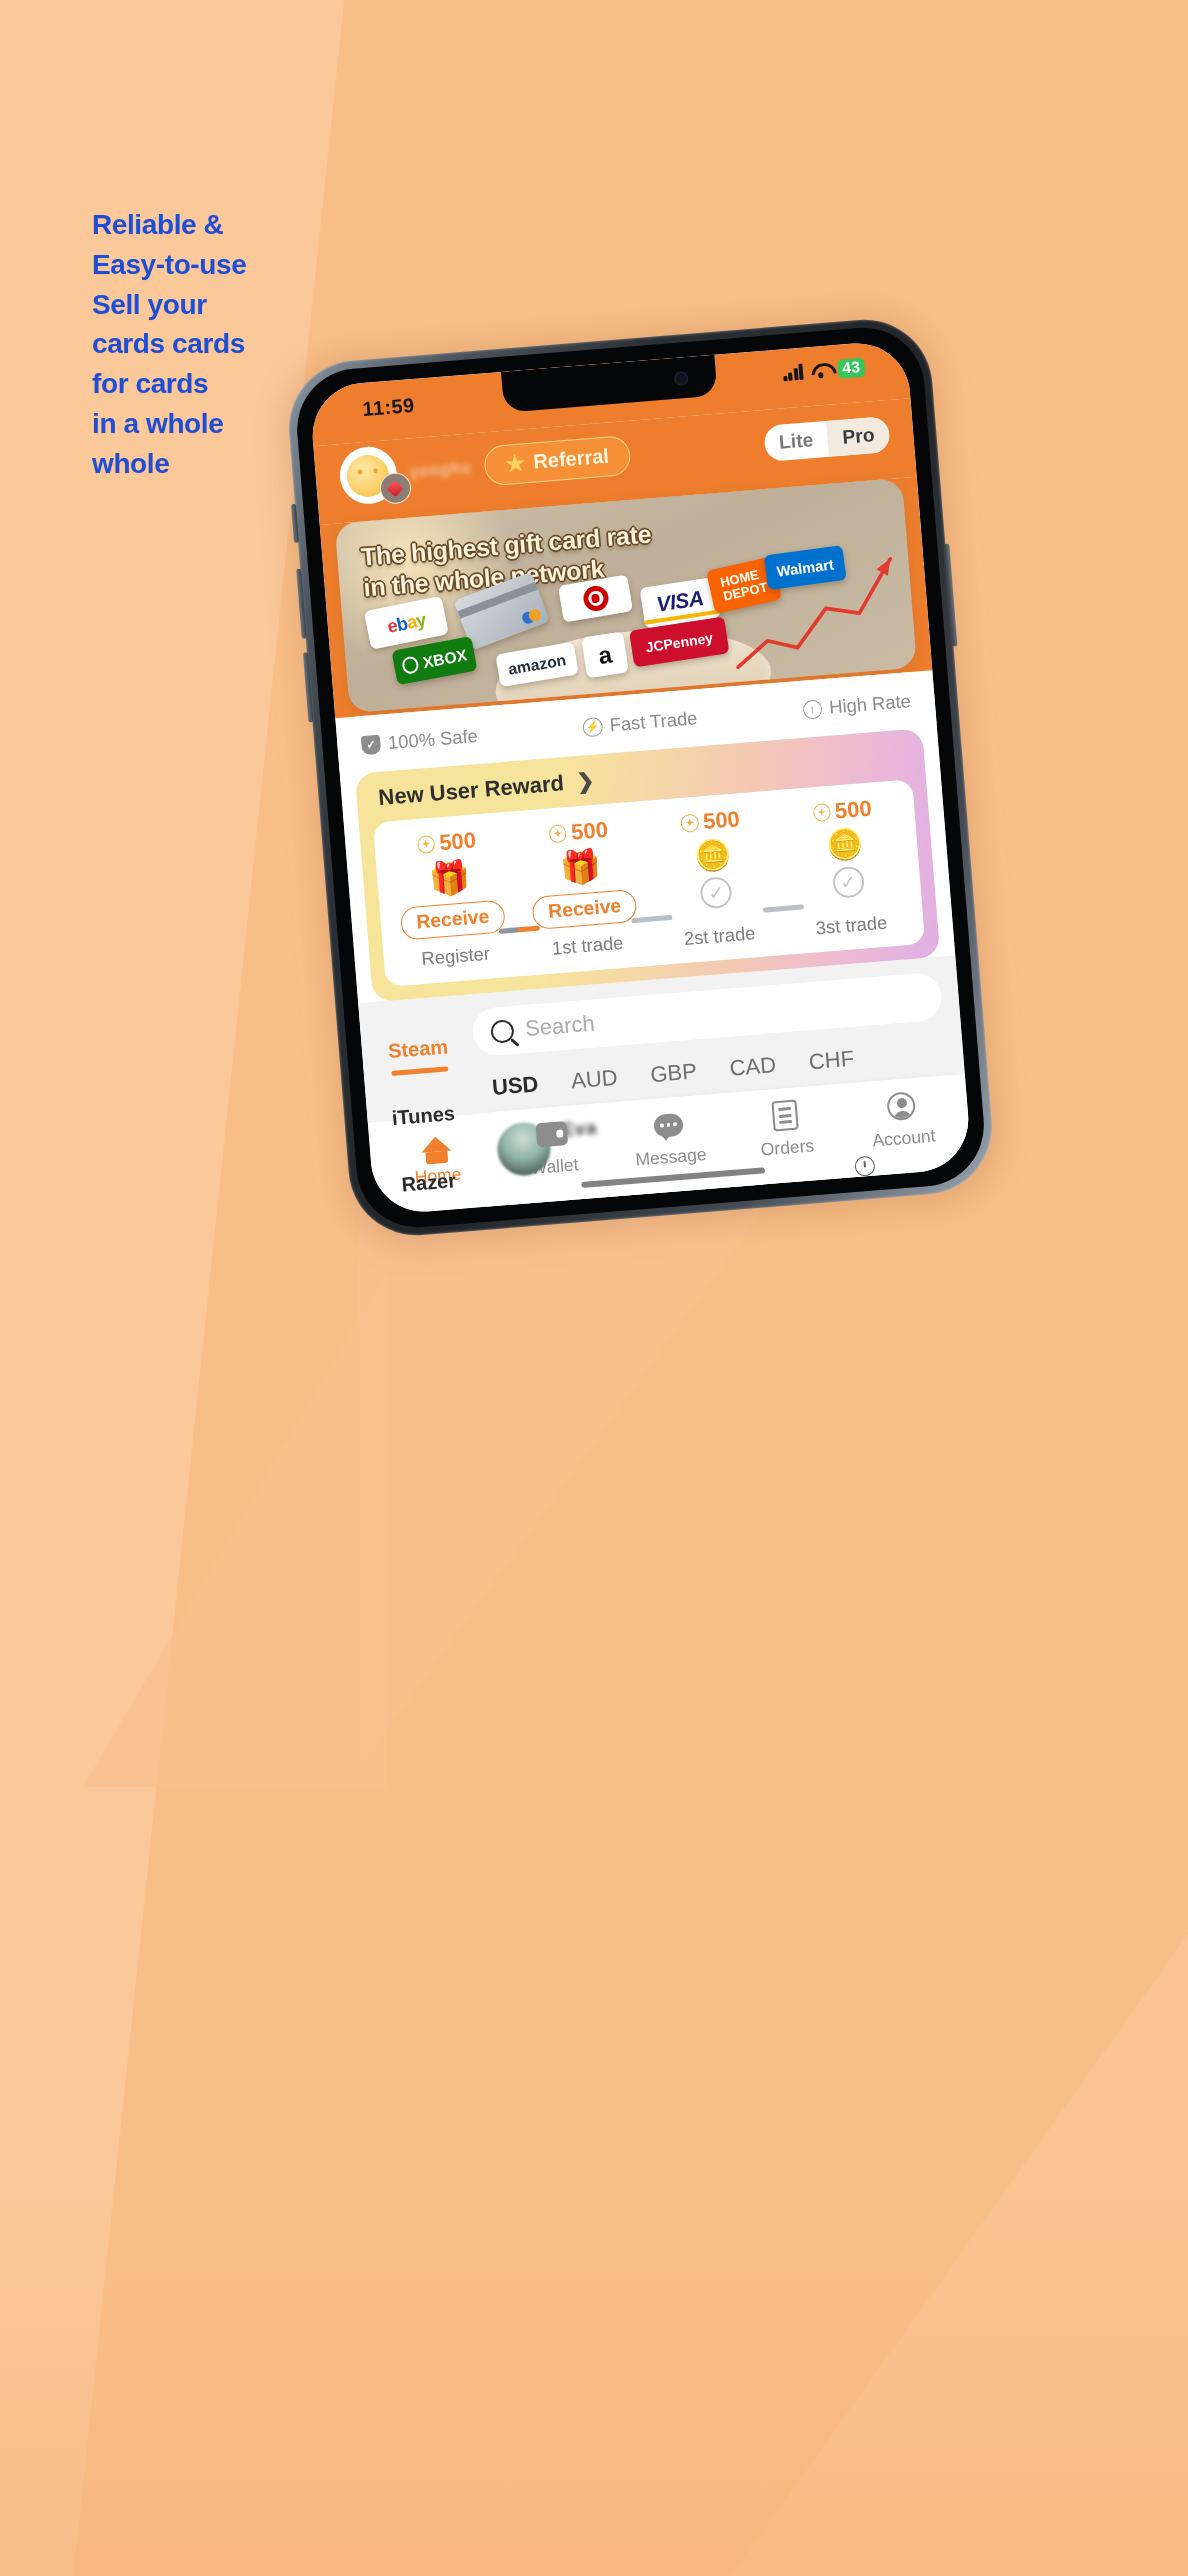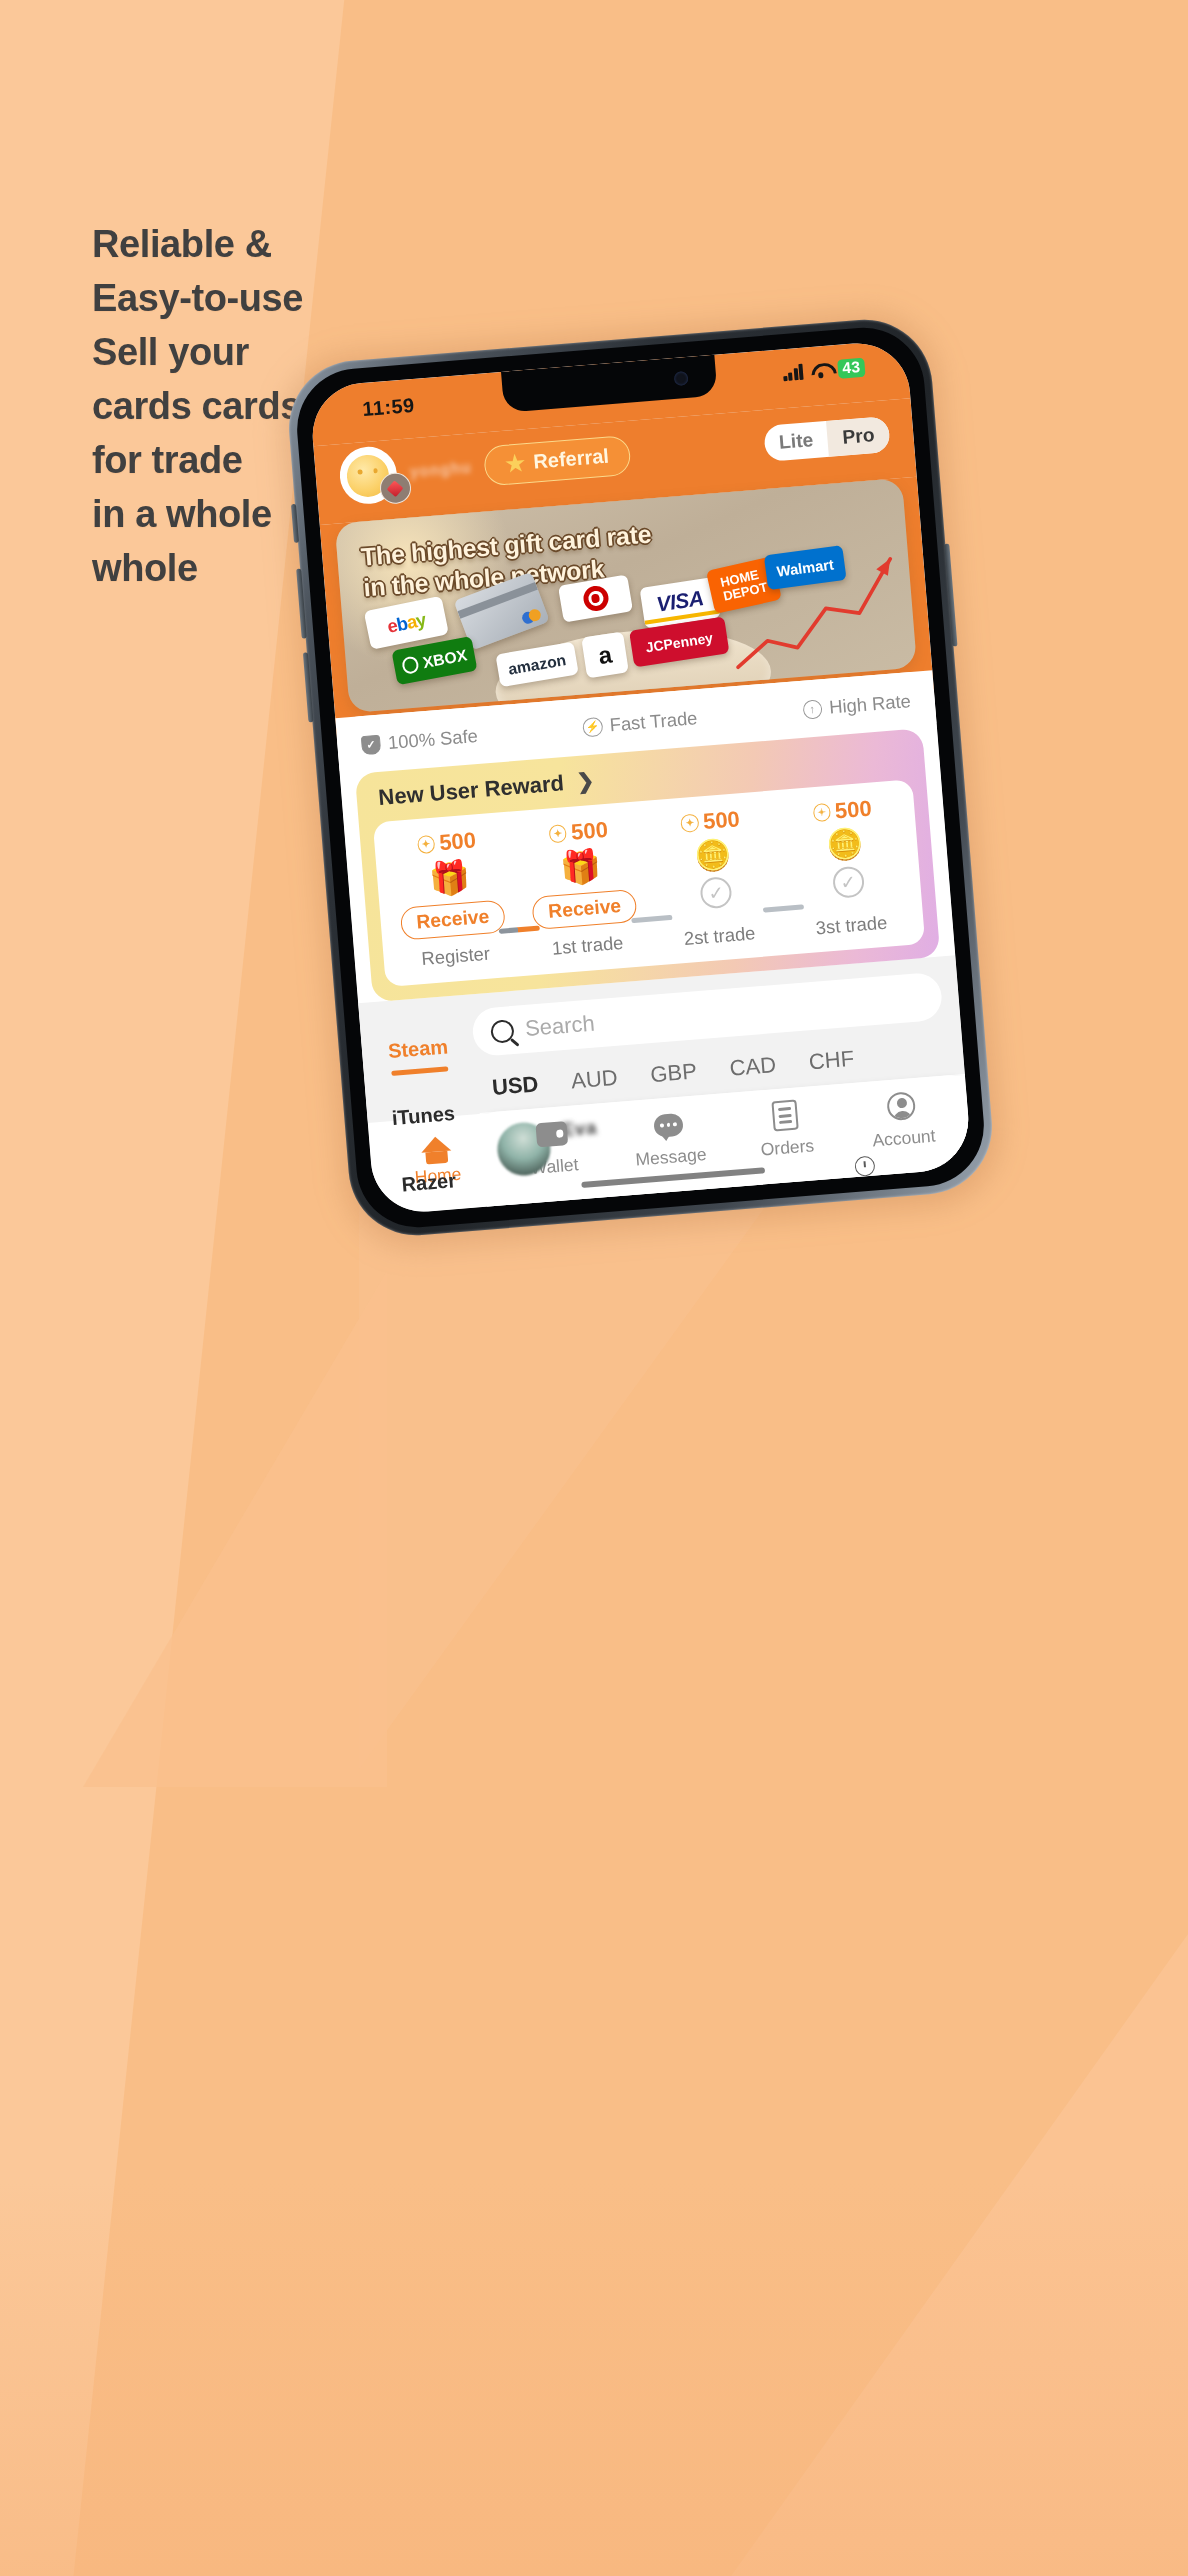--- a/index.html
+++ b/index.html
@@ -39,24 +39,24 @@
     opacity:.6;
   }
   .wedge-bottom{
     position:absolute;left:0;right:0;bottom:0;height:396px;
     background:linear-gradient(180deg, rgba(250,190,140,0) 0%, #F7B37A 100%);
     opacity:.55;
   }
 
   
   .headline{
-    position:absolute;left:92px;top:218px;width:276px;
-    color:#404040;
+    position:absolute;left:92px;top:205px;width:276px;
+    color:#1d4ed8;
     font-weight:700;
-    font-size:38px;
+    font-size:28px;
     line-height:1.42;
     letter-spacing:-0.4px;
     z-index:5;
     text-shadow:0 0.9px 0.9px rgba(210,130,70,.12);
   }
   .headline .ln{display:block;white-space:nowrap}
 
   
   .phone{
     position:absolute;
@@ -505,21 +505,21 @@
   <div class="wedge-tri-a"></div>
   <div class="wedge-tri-c"></div>
   <div class="wedge-bottom"></div>
 </div>
 
 <div class="headline">
   <span class="ln">Reliable &amp;</span>
   <span class="ln">Easy-to-use</span>
   <span class="ln">Sell your</span>
   <span class="ln">cards cards</span>
-  <span class="ln">for trade</span>
+  <span class="ln">for cards</span>
   <span class="ln">in a whole</span>
   <span class="ln">whole</span>
 </div>
 
 <div class="phone">
   <div class="phone-shadow"></div>
   <div class="phone-frame">
     <div class="side-btn btn-silent"></div>
     <div class="side-btn btn-volup"></div>
     <div class="side-btn btn-voldn"></div>

